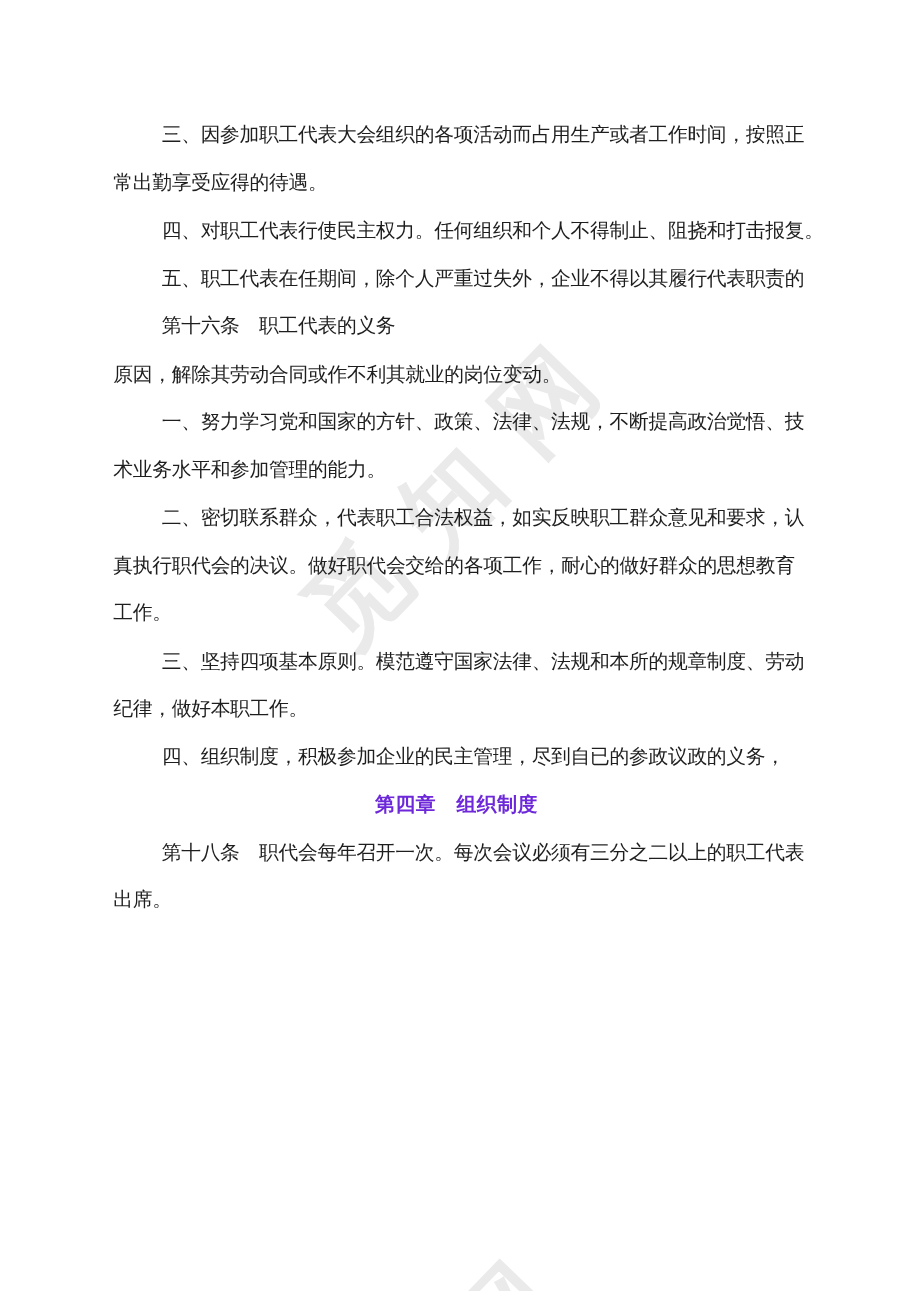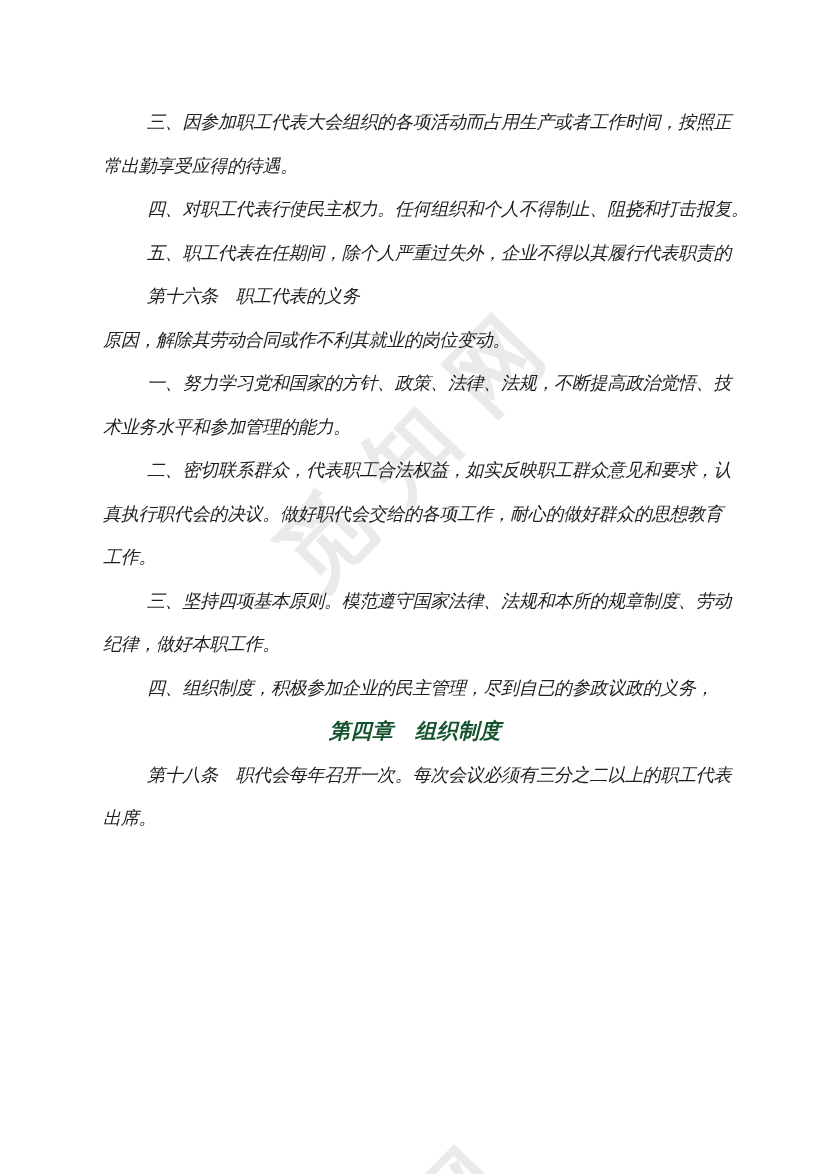--- a/index.html
+++ b/index.html
@@ -32,39 +32,38 @@
   .wm-main  { left: 422px; top: 441px; }
   .wm-bottom{ left: 385px; top: 1273px; }
 
   .content {
     position: absolute;
     z-index: 1;
     left: 103px;
     top: 101px;
     width: 624px;
     color: #1e1e1e;
-    font-style: italic;
   }
   .line {
     font-size: 18px;
     line-height: 43.5px;
     height: 43.5px;
     letter-spacing: -0.3px;
     white-space: nowrap;
     text-align: left;
   }
   .ind { text-indent: 44px; }
   .chapter {
-    font-size: 21px;
+    font-size: 18px;
     line-height: 43.5px;
     height: 43.5px;
     font-weight: 700;
     text-align: center;
     letter-spacing: 0.5px;
-    color: #14532d;
+    color: #6d28d9;
     white-space: nowrap;
   }
 </style>
 </head>
 <body>
 
 <div class="page">
 
   <div class="watermark wm-main">觅知网</div>
   <div class="watermark wm-bottom">觅知网</div>

